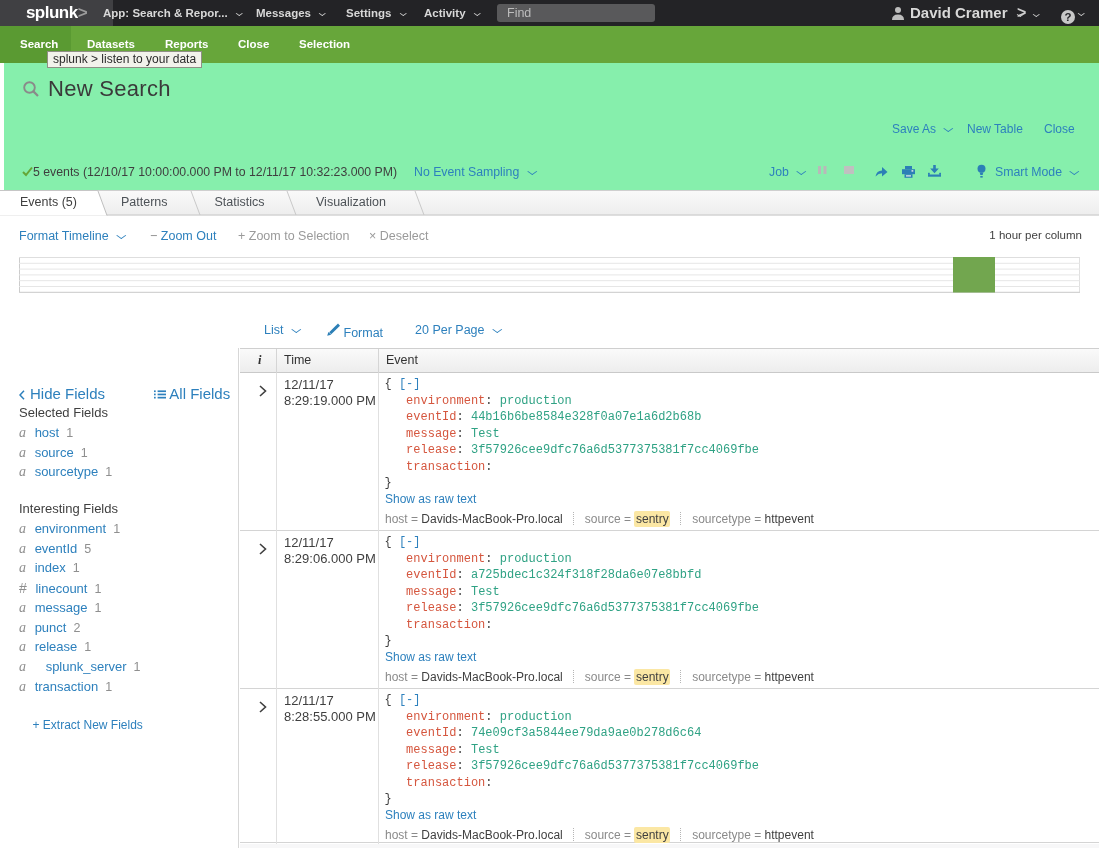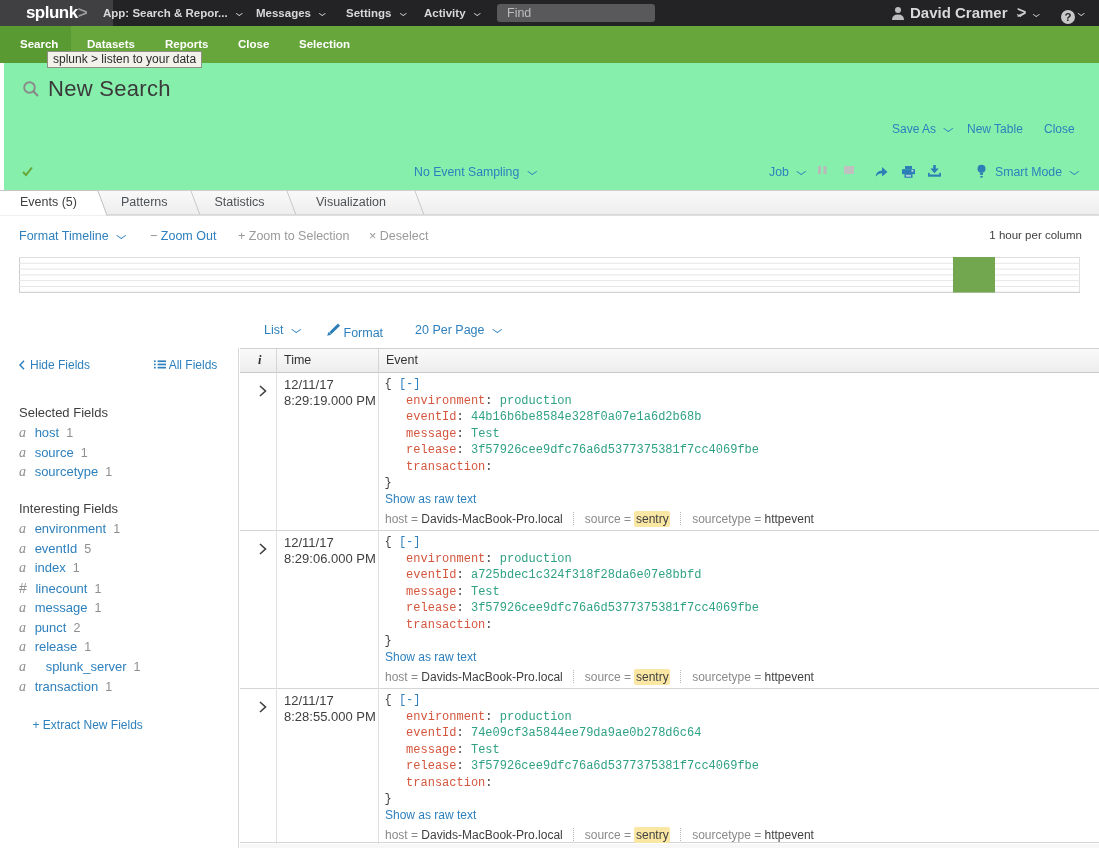--- a/index.html
+++ b/index.html
@@ -48,21 +48,21 @@
 #percol{position:absolute;right:17px;top:4px;font-size:11.5px;color:#3f3f3f;}
 
 
 #tline{position:absolute;left:0;top:250px;width:1099px;height:50px;}
 
 
 #ltool{position:absolute;left:0;top:318px;width:1099px;height:26px;font-size:12.5px;}
 
 
 #side{position:absolute;left:0;top:348px;width:239px;height:500px;background:#fff;border-right:1px solid #d7d7d7;font-size:13px;}
-#side .toplink{font-size:12px;}
+#side .toplink{font-size:15px;margin-top:27px;}
 .fi{color:#8f8f8f;font-style:italic;font-family:"Liberation Serif",serif;font-size:14px;}
 .fitem{position:absolute;left:19px;white-space:nowrap;}
 .fitem .cnt{color:#8f8f8f;margin-left:7px;font-size:12.5px;}
 .shead{position:absolute;left:19px;color:#3f3f3f;}
 
 
 #etable{position:absolute;left:240px;top:348px;width:859px;height:500px;font-size:13px;}
 #ehead{position:absolute;left:0;top:0;width:859px;height:25px;background:linear-gradient(#fafafa,#ededed);border-top:1px solid #cfcfcf;border-bottom:1px solid #c9c9c9;color:#333;font-size:12.5px;}
 .vline{position:absolute;top:0;width:1px;background:#e0e0e0;}
 .erow{position:absolute;left:0;width:859px;height:158px;border-bottom:1px solid #d4d4d4;}
@@ -116,20 +116,21 @@
   <div id="title">New Search</div>
   <div class="hlink" style="left:888px;">Save As <span class="car"></span></div>
   <div class="hlink" style="left:963px;">New Table</div>
   <div class="hlink" style="left:1040px;">Close</div>
 
 
   <div id="inforow">
     <svg class="abs" style="left:18px;top:3px;" width="11" height="11" viewBox="0 0 11 11">
         <path d="M1 6 L4 9 L10 1.5" fill="none" stroke="#65a637" stroke-width="2"></path>
       </svg>
+    <div class="abs" style="left:29px;top:2px;">5 events (12/10/17 10:00:00.000 PM to 12/11/17 10:32:23.000 PM)</div>
     <div class="abs blue" style="left:410px;top:2px;">No Event Sampling <span class="car"></span></div>
     <div class="abs blue" style="left:765px;top:2px;">Job <span class="car"></span></div>
     <div class="abs" style="left:814px;top:2.5px;width:2.5px;height:8px;background:#b9b9b9;box-shadow:5.5px 0 0 #b9b9b9;"></div>
     <div class="abs" style="left:840px;top:2.5px;width:9.5px;height:8.5px;background:#c0c0c0;"></div>
     <svg class="abs" style="left:871px;top:2.5px;" width="13" height="11" viewBox="0 0 13 11">
         <path d="M0.5 10.5 Q1.5 4.5 7 4.5 L7 1 L12.5 6 L7 10.5 L7 7.3 Q3.5 7.3 0.5 10.5 Z" fill="#2c7fb6"></path>
       </svg>
     <svg class="abs" style="left:898px;top:2.5px;" width="13" height="12" viewBox="0 0 13 12">
         <rect x="3" y="0" width="7" height="3.2" fill="#2c7fb6"></rect>
         <rect x="0" y="3.2" width="13" height="5" fill="#2c7fb6"></rect>

